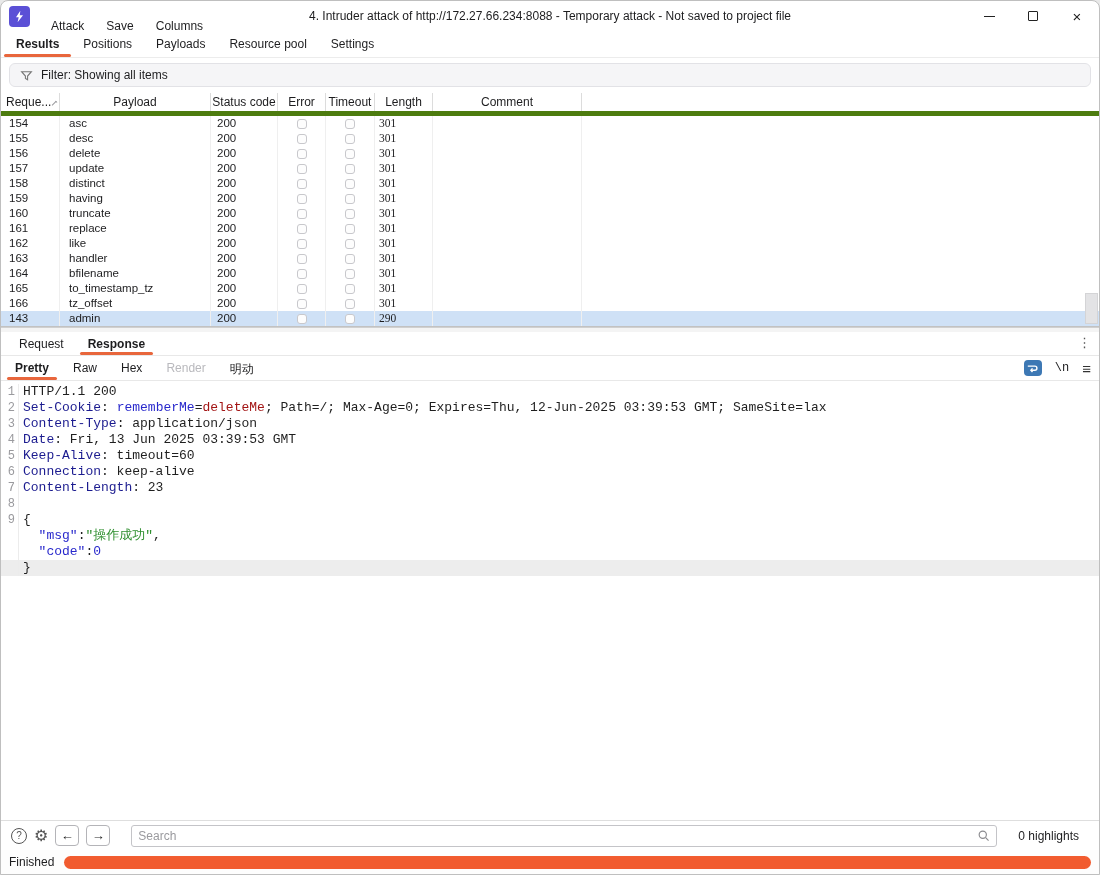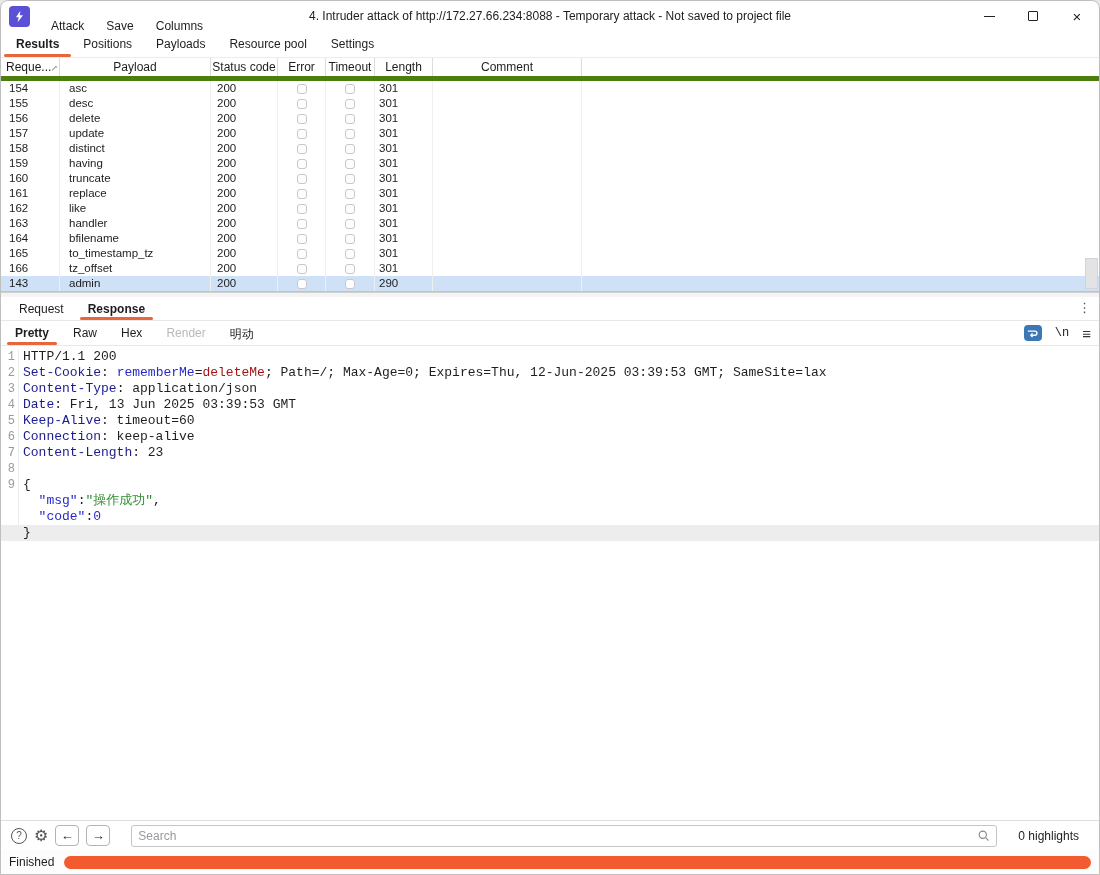--- a/index.html
+++ b/index.html
@@ -39,21 +39,21 @@
   .th.filler { border-right:none; flex:1; }
   .sort-up { width:6px; height:6px; border-left:1.5px solid #9a9a9e; border-top:1.5px solid #9a9a9e; transform:rotate(45deg) translateY(2px); }
   .tbody { font-size:11.5px; }
   .trow { display:flex; height:15px; line-height:15px; }
   .trow.selected { background:#cfe1f6; }
   .td { border-right:1px solid #efefef; overflow:hidden; white-space:nowrap; }
   .td.filler { border-right:none; flex:1; }
   .td.c-req { padding-left:8px; }
   .td.c-pay { padding-left:9px; }
   .td.c-status { padding-left:6px; }
-  .td.c-len { padding-left:4px; }
+  .td.c-len { padding-left:4px;font-family:Liberation Serif, serif; }
   .td.c-chk { display:flex; align-items:center; justify-content:center; }
   .cb { width:10px; height:10px; border:1px solid #c8c8cc; border-radius:3px; background:#fdfdfd; }
   .vthumb { position:absolute; right:1px; bottom:2px; width:13px; height:31px; background:#e3e3e5; border:1px solid #d4d4d6; }
 
   .splitter { height:5px; background:#f4f4f4; border-top:1px solid #d0d0d0; flex:none; }
 
   
   .msg-tabs { height:24px; display:flex; align-items:stretch; border-bottom:1px solid #e8e8e8; padding-left:6px; flex:none; position:relative; }
   .msg-tabs .tab, .view-tabs .tab { font-size:12px; padding:5px 8px 0 8px; margin:0 4px; position:relative; cursor:default; }
   .msg-tabs .tab.active { font-weight:bold; }
@@ -128,20 +128,28 @@
   </div>
 
   <div class="main-tabs">
       <div class="tab active" style="--acc: #e8663c;">Results</div>
       <div class="tab">Positions</div>
       <div class="tab">Payloads</div>
       <div class="tab">Resource pool</div>
       <div class="tab">Settings</div>
     </div>
 
+  <div class="filter-row">
+    <div class="filter-chip">
+      <svg viewBox="0 0 24 24" fill="none" stroke="#777" stroke-width="2">
+          <path d="M3 5 H21 L14 13 V20 L10 17.5 V13 Z"></path>
+        </svg>
+      <span>Filter: Showing all items</span>
+    </div>
+  </div>
 
   <div class="rtable">
     <div class="thead">
         <div class="th first" style="width: 59px;">
           <span>Reque...</span>
           <span class="sort-up"></span>
         </div>
         <div class="th" style="width: 151px;">
           <span>Payload</span>
         </div>

